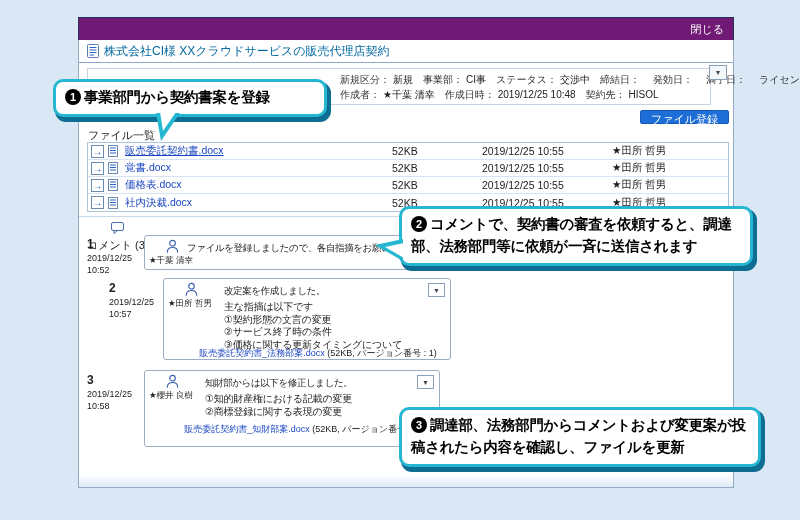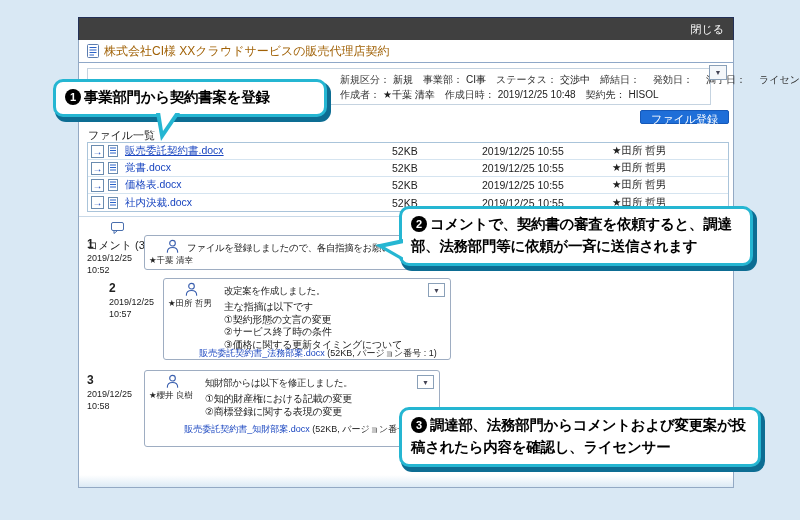--- a/index.html
+++ b/index.html
@@ -6,32 +6,32 @@
   html,body { width:800px; height:520px; }
   body {
     background:#d9e8f4;
     font-family:"Liberation Sans","DejaVu Sans",sans-serif;
     position:relative; overflow:hidden; color:#222;
   }
 
   
   .window { position:absolute; left:78px; top:17px; width:656px; height:471px; }
   .titlebar {
-    height:23px; background:#404040; border:1px solid #233057; border-bottom:none;
+    height:23px; background:#701a75; border:1px solid #233057; border-bottom:none;
     color:#fff; font-size:11px; display:flex; align-items:center; justify-content:flex-end;
     padding:0 9px;
   }
   .close-btn { cursor:pointer; }
   .content { position:relative; background:#fff; height:448px; border:1px solid #93a9c4; border-top:none; }
   .content::after { content:""; position:absolute; left:0; right:0; bottom:0; height:12px;
     background:linear-gradient(to bottom, rgba(216,232,244,0), #dceaf5); pointer-events:none; }
 
   .title-row {
     height:23px; display:flex; align-items:center; gap:5px; padding:0 8px;
-    border-bottom:1px solid #8fa8c8; color:#a16207; font-size:12px;
+    border-bottom:1px solid #8fa8c8; color:#0369a1; font-size:12px;
   }
   .win-dd {
     position:absolute; top:25px; right:6px; width:18px; height:15px; z-index:2;
     border:1px solid #8aa0b8; background:#f4f7fa; font-size:7px; color:#445;
     display:flex; align-items:center; justify-content:center; cursor:pointer;
   }
 
   
   .meta-box {
     position:absolute; top:28px; left:8px; right:22px; height:37px;
@@ -312,14 +312,14 @@
   <span class="cnumber">1</span><span>事業部門から契約書案を登録</span>
   <span class="t1a"></span>
   <span class="t1b"></span>
 </div>
 <div class="callout" id="callout2">
   <span class="cnumber">2</span><span>コメントで、契約書の審査を依頼すると、調達部、法務部門等に依頼が一斉に送信されます</span>
   <span class="t2a"></span>
   <span class="t2b"></span>
 </div>
 <div class="callout" id="callout3">
-  <span class="cnumber">3</span><span>調達部、法務部門からコメントおよび変更案が投稿されたら内容を確認し、ライセンサー</span>
+  <span class="cnumber">3</span><span>調達部、法務部門からコメントおよび変更案が投稿されたら内容を確認し、ファイルを更新</span>
 </div>
 
 </body></html>

